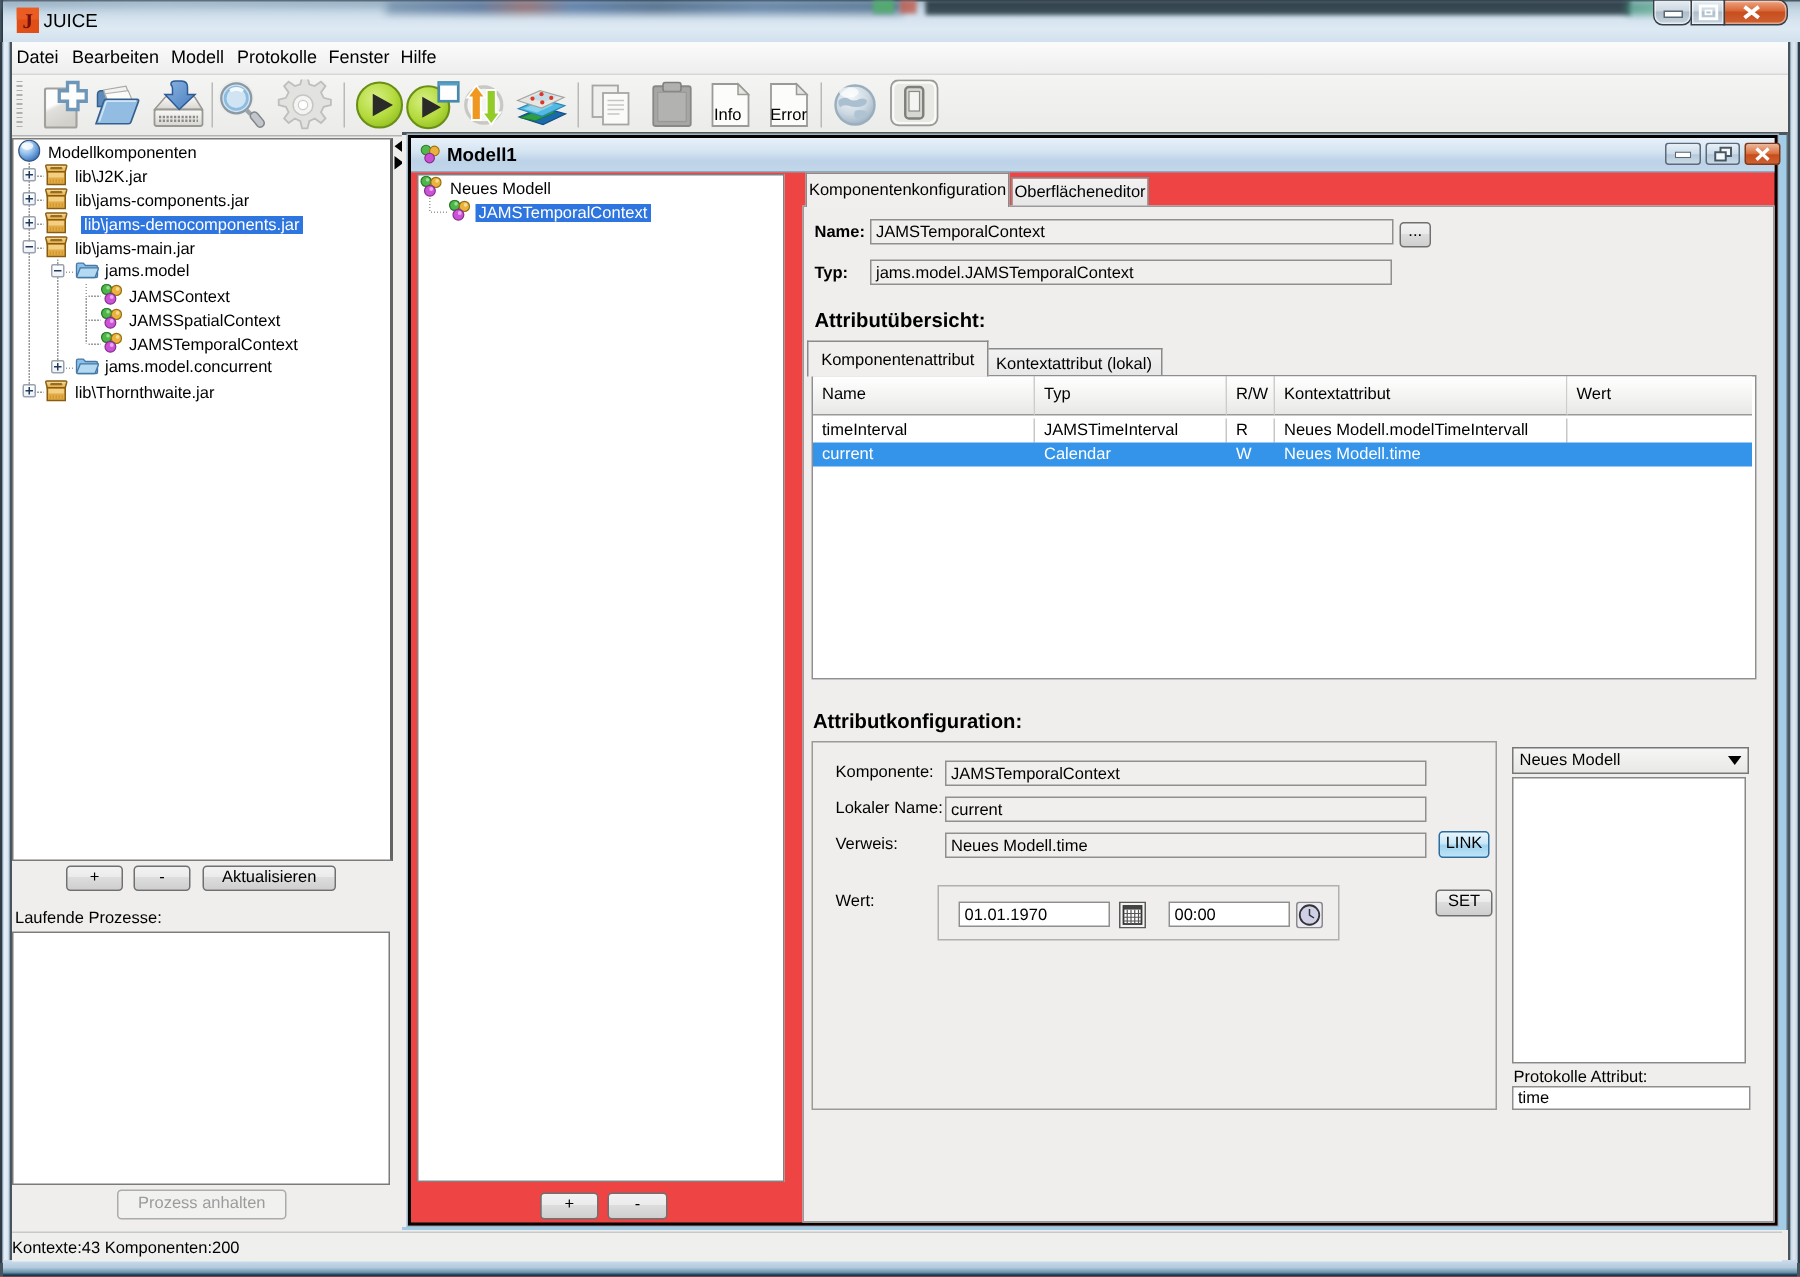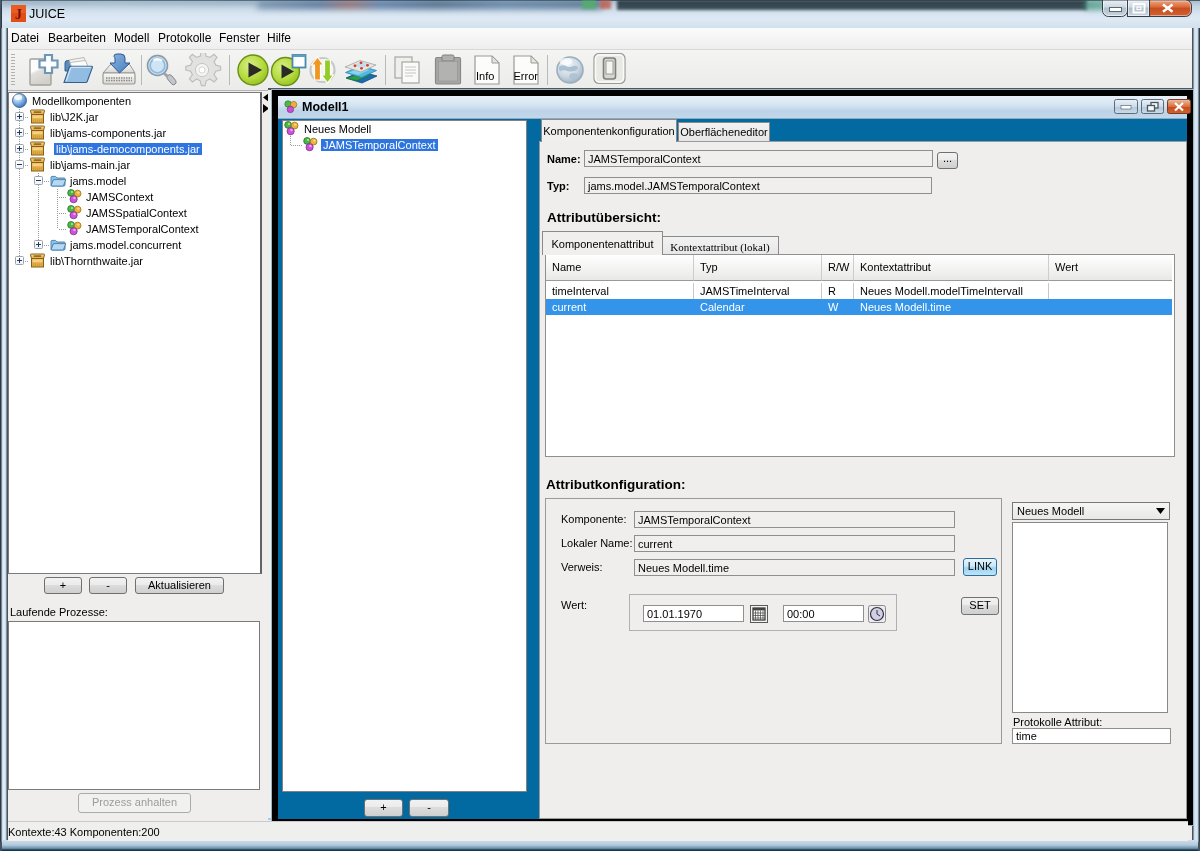--- a/index.html
+++ b/index.html
@@ -36,21 +36,21 @@
   .btn{position:absolute;border:1px solid #707070;border-radius:3px;
     background:linear-gradient(#f2f2f2,#ebebeb 45%,#dddddd 46%,#cfcfcf);
     text-align:center;font-size:11px;color:#000;}
   .btn.dis{border-color:#ababab;background:#f1f1f0;color:#9c9c9c;}
   
   #statusbar{left:8px;top:821px;width:1180px;height:19px;background:#efefee;border-top:1px solid #c9c9c9;}
   
   #mdi{left:268px;top:88px;width:923px;height:730px;background:#a3cde6;border-top:2px solid #4e565c;border-right:1px solid #5f6f7a;}
   #mdil{left:268px;top:90px;width:4px;height:728px;background:#efeeed;}
   
-  #child{left:272px;top:90px;width:909px;height:723px;border:6px solid #000000;background:#0369a1;box-shadow:0 0 0 1px #9bb6c6;}
+  #child{left:272px;top:90px;width:909px;height:723px;border:2px solid #000000;background:#ef4444;box-shadow:0 0 0 1px #9bb6c6;}
   #childtitle{left:0;top:0;width:100%;height:22px;
      background:linear-gradient(#e7f0f9,#d6e5f2 40%,#bcd2e7 70%,#c3d7ea);
      border-bottom:1px solid #8ea8bd;}
   
   .tab{position:absolute;border:1px solid #8a8a8a;border-bottom:none;background:linear-gradient(#f2f2f2,#e5e5e5);font-size:11px;text-align:center;}
   .tab.active{background:#f0efee;z-index:3;}
   
   .fld{position:absolute;border:1px solid #8f8f8f;background:#f0efee;font-size:11px;padding:1px 3px;line-height:14px;white-space:nowrap;overflow:hidden;}
   .fld.white{background:#fff;}
   .lbl{position:absolute;font-size:11px;white-space:nowrap;}
@@ -424,21 +424,21 @@
   <div class="tab" style="left:400px;top:26px;width:90px;height:19px;line-height:19px;">Oberflächeneditor</div>
 
   <div class="abs" style="left:261px;top:45px;width:646px;height:676px;background:#efeeed;border:1px solid #9a9a9a;"></div>
   <div class="lbl b" style="left:269px;top:57px;">Name:</div>
   <div class="fld" style="left:306px;top:54px;width:341px;height:13px;">JAMSTemporalContext</div>
   <div class="btn" style="left:659px;top:56px;width:19px;height:15px;line-height:11px;">...</div>
   <div class="lbl b" style="left:269px;top:84px;">Typ:</div>
   <div class="fld" style="left:306px;top:81px;width:340px;height:13px;">jams.model.JAMSTemporalContext</div>
   <div class="lbl b" style="left:269px;top:114px;font-size:13.5px;">Attributübersicht:</div>
   <div class="tab active" style="left:264px;top:135px;width:119px;height:23px;line-height:24px;">Komponentenattribut</div>
-  <div class="tab" style="left:383px;top:140px;width:116px;height:20px;line-height:21px;font-family:Liberation Serif, serif;">Kontextattribut (lokal)</div>
+  <div class="tab" style="left:383px;top:140px;width:116px;height:20px;line-height:21px;">Kontextattribut (lokal)</div>
   <div class="abs" id="tbl">
     <div class="th" style="left:0;width:148px;">Name</div>
     <div class="th" style="left:148px;width:128px;">Typ</div>
     <div class="th" style="left:276px;width:32px;">R/W</div>
     <div class="th" style="left:308px;width:195px;">Kontextattribut</div>
     <div class="th" style="left:503px;width:123px;border-right:none;">Wert</div>
     <div class="td" style="left:0;top:28px;width:148px;border-right:1px solid #c8c8c8;">timeInterval</div>
     <div class="td" style="left:148px;top:28px;width:128px;border-right:1px solid #c8c8c8;">JAMSTimeInterval</div>
     <div class="td" style="left:276px;top:28px;width:32px;border-right:1px solid #c8c8c8;">R</div>
     <div class="td" style="left:308px;top:28px;width:195px;border-right:1px solid #c8c8c8;">Neues Modell.modelTimeIntervall</div>

